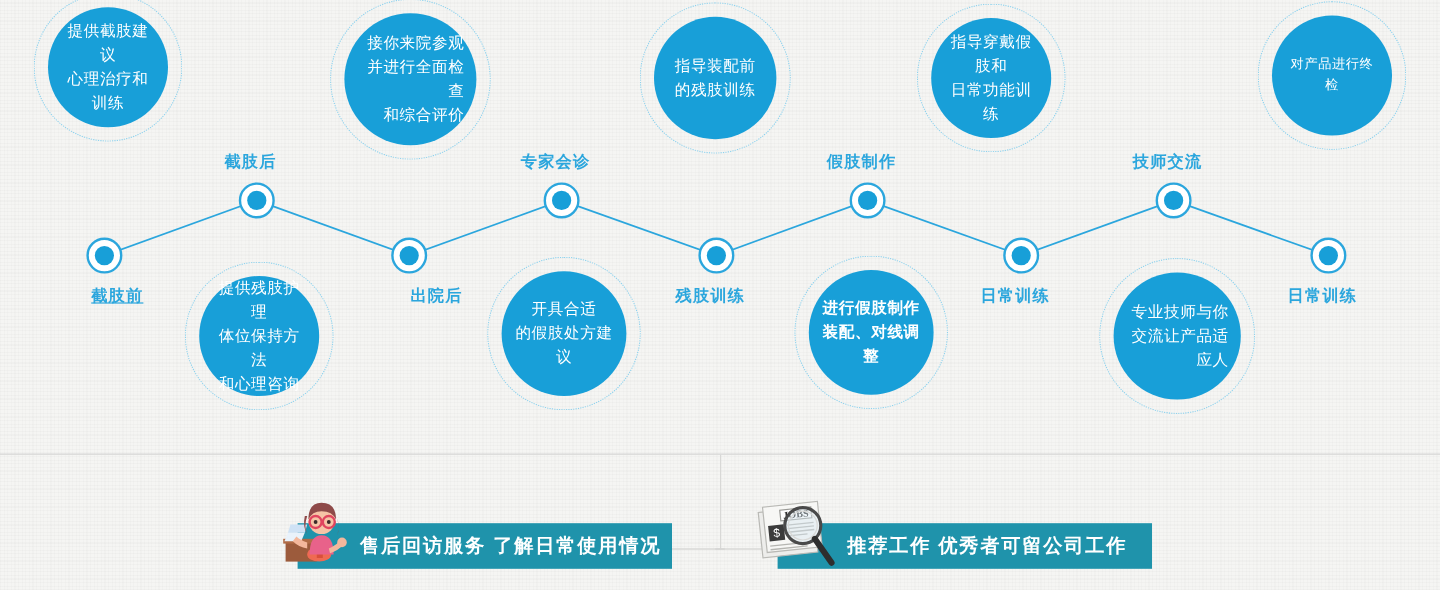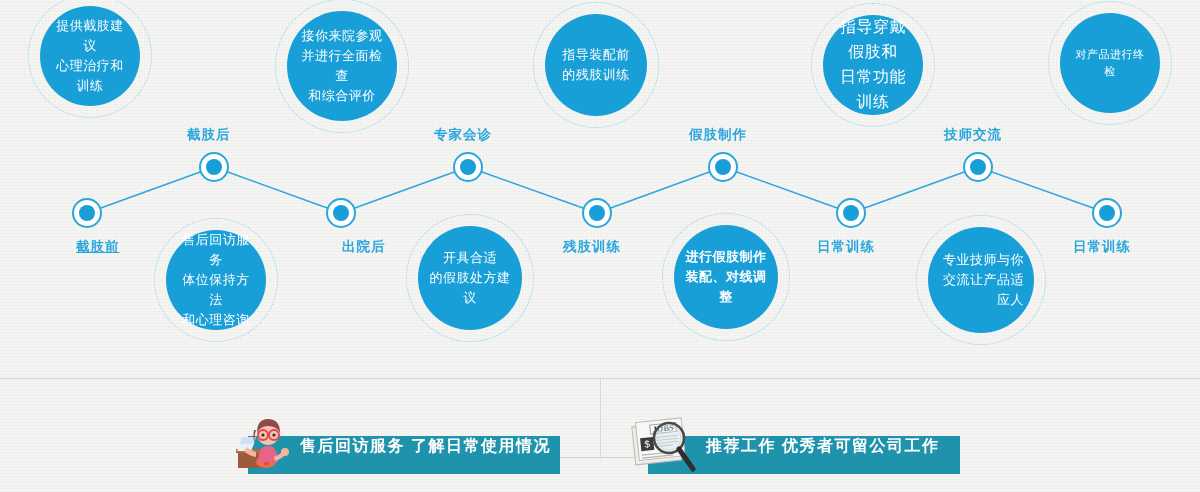--- a/index.html
+++ b/index.html
@@ -87,21 +87,21 @@
     position: absolute; top: 457px; height: 1px; background: #d3d3d1;
   }
 
   
   .banner {
     position: absolute;
     height: 38px;
     background: #1f93ab;
     color: #ffffff;
     display: flex;
-    align-items: flex-start;
+    align-items: center;
     z-index: 5;
   }
   .banner .btext {
     font-size: 16px;
     font-weight: bold;
     letter-spacing: 1.5px;
     white-space: nowrap;
   }
   .art { position: absolute; z-index: 7; }
 </style>
@@ -113,42 +113,42 @@
   <svg id="connectors" viewBox="0 0 1200 492" preserveAspectRatio="none">
     <polyline id="timeline-path" fill="none" stroke="#2ba6dd" stroke-width="1.4" stroke-linejoin="round" stroke-linecap="round" points="87,213 214,167 341,213 468,167 597,213 723,167 851,213 978,167 1107,213"></polyline>
   </svg>
 
   <div id="bubble-layer">
       <div class="bubble" style="width: 100px; height: 100px; left: 40px; top: 6px; background: rgb(24, 159, 216); font-size: 13px;">
         <span class="btxt">提供截肢建议
 心理治疗和训练</span>
       </div>
       <div class="bubble" style="width: 100px; height: 100px; left: 166px; top: 230px; background: rgb(24, 159, 216); font-size: 13px;">
-        <span class="btxt">售后回访服务
+        <span class="btxt">提供残肢护理
 体位保持方法
 和心理咨询</span>
       </div>
-      <div class="bubble" style="width: 110px; height: 110px; left: 287px; top: 11px; background: rgb(24, 159, 216); font-size: 13px;">
+      <div class="bubble" style="width: 110px; height: 110px; left: 287px; top: 11px; background: rgb(24, 159, 216); font-size: 13px; text-align: right;">
         <span class="btxt">接你来院参观
 并进行全面检查
 和综合评价</span>
       </div>
       <div class="bubble" style="width: 104px; height: 104px; left: 418px; top: 226px; background: rgb(24, 159, 216); font-size: 13px;">
         <span class="btxt">开具合适
 的假肢处方建议</span>
       </div>
       <div class="bubble" style="width: 102px; height: 102px; left: 545px; top: 14px; background: rgb(24, 159, 216); font-size: 13px;">
         <span class="btxt">指导装配前
 的残肢训练</span>
       </div>
       <div class="bubble" style="width: 104px; height: 104px; left: 674px; top: 225px; background: rgb(24, 159, 216); font-size: 13px; font-weight: bold;">
         <span class="btxt">进行假肢制作
 装配、对线调整</span>
       </div>
-      <div class="bubble" style="width: 100px; height: 100px; left: 823px; top: 15px; background: rgb(24, 159, 216); font-size: 16px;">
+      <div class="bubble" style="width: 100px; height: 100px; left: 776px; top: 15px; background: rgb(24, 159, 216); font-size: 13px;">
         <span class="btxt">指导穿戴假肢和
 日常功能训练</span>
       </div>
       <div class="bubble" style="width: 106px; height: 106px; left: 928px; top: 227px; background: rgb(24, 159, 216); font-size: 13px; text-align: right;">
         <span class="btxt">专业技师与你
 交流让产品适应人</span>
       </div>
       <div class="bubble" style="width: 100px; height: 100px; left: 1060px; top: 13px; background: rgb(24, 159, 216); font-size: 11px;">
         <span class="btxt">对产品进行终检</span>
       </div>

